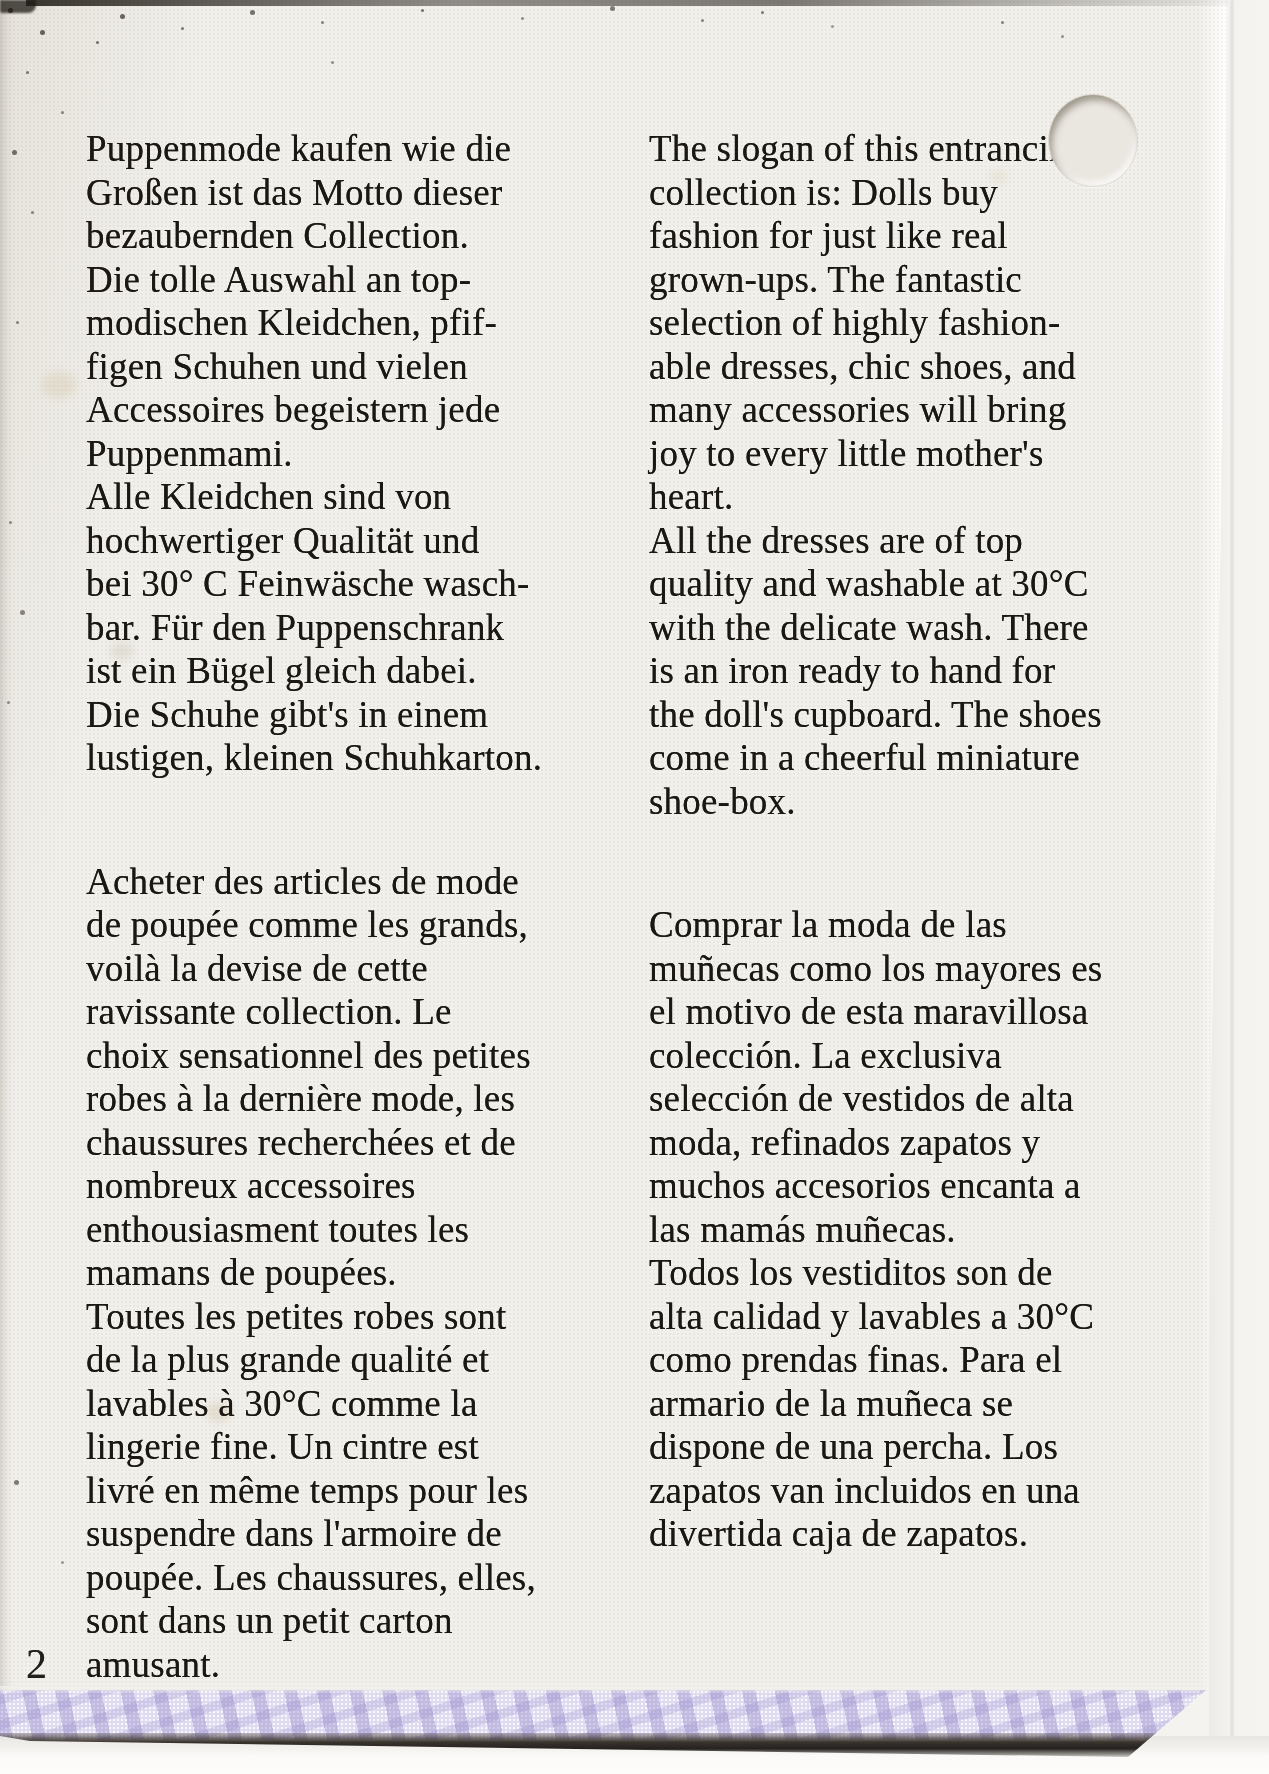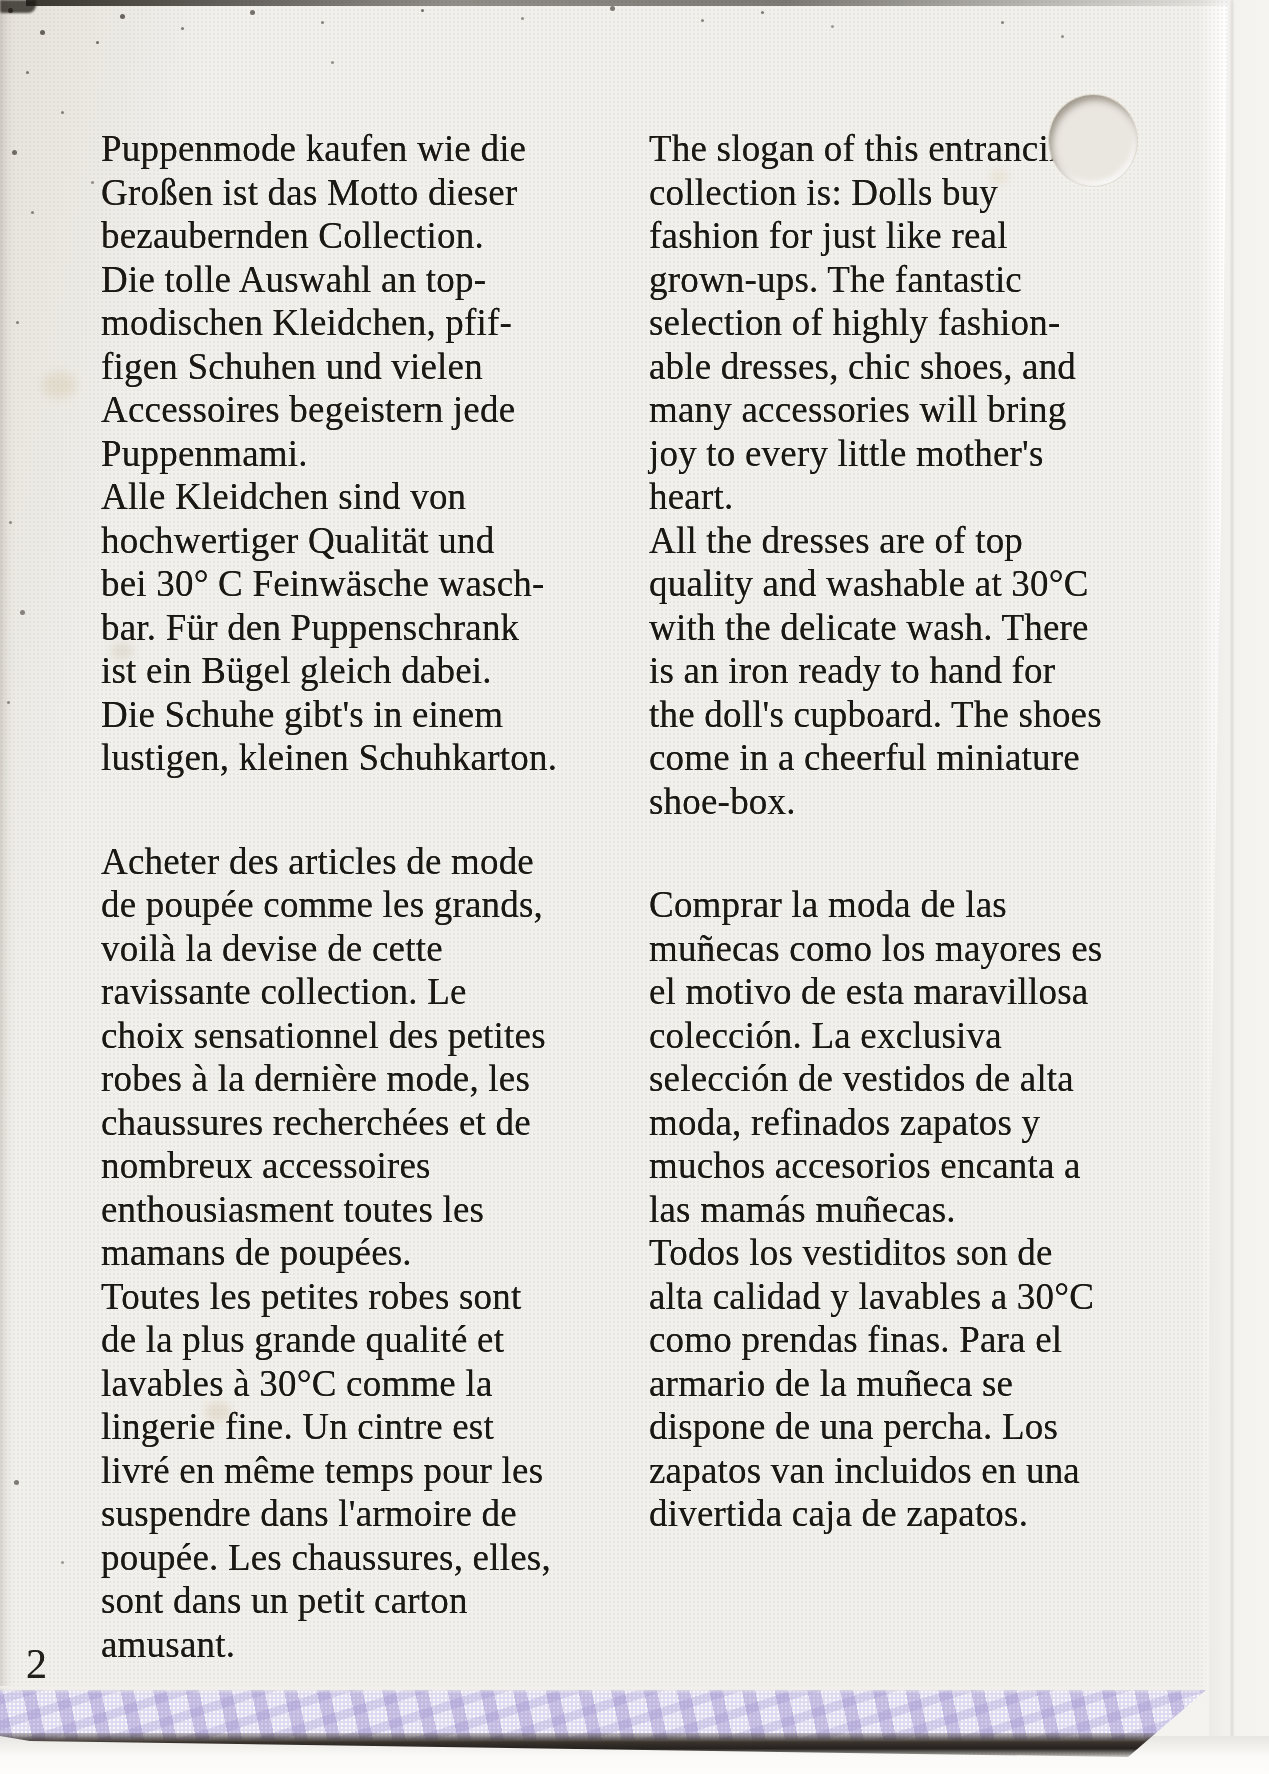--- a/index.html
+++ b/index.html
@@ -64,24 +64,24 @@
       52px 1552px 0 -1px rgba(35,28,22,.4), 322px 52px 0 -1px rgba(35,28,22,.45);
   }
   .stain{position:absolute;border-radius:50%;filter:blur(4px);}
   .stain.s1{left:42px;top:372px;width:34px;height:26px;background:rgba(205,185,148,.28);}
   .stain.s2{left:205px;top:1402px;width:26px;height:20px;background:rgba(200,180,145,.3);}
   .stain.s3{left:110px;top:642px;width:24px;height:18px;background:rgba(188,178,158,.28);}
   .stain.s4{left:990px;top:170px;width:18px;height:14px;background:rgba(214,204,176,.32);}
   
   .col{position:absolute;top:127px;color:#1b1813;font-size:37px;line-height:43.5px;
        letter-spacing:.2px;text-shadow:0 0 .6px rgba(27,24,19,.85);}
-  .col-left{left:101px;width:575px;}
+  .col-left{left:86px;width:575px;}
   .col-right{left:649px;width:615px;}
   .para{margin:0;white-space:pre-line;}
-  .para + .para{margin-top:60px;}
+  .para + .para{margin-top:80px;}
   .page-number{
     position:absolute;left:26px;top:1642px;color:#23201b;font-size:42px;line-height:44px;
     text-shadow:0 0 .6px rgba(30,26,20,.8);
   }
   
   .hole{
     position:absolute;left:1049px;top:95px;width:88px;height:91px;border-radius:50%;
     background:#eae6e0;z-index:6;
     box-shadow:
       inset 3px 5px 7px rgba(95,85,70,.55),

